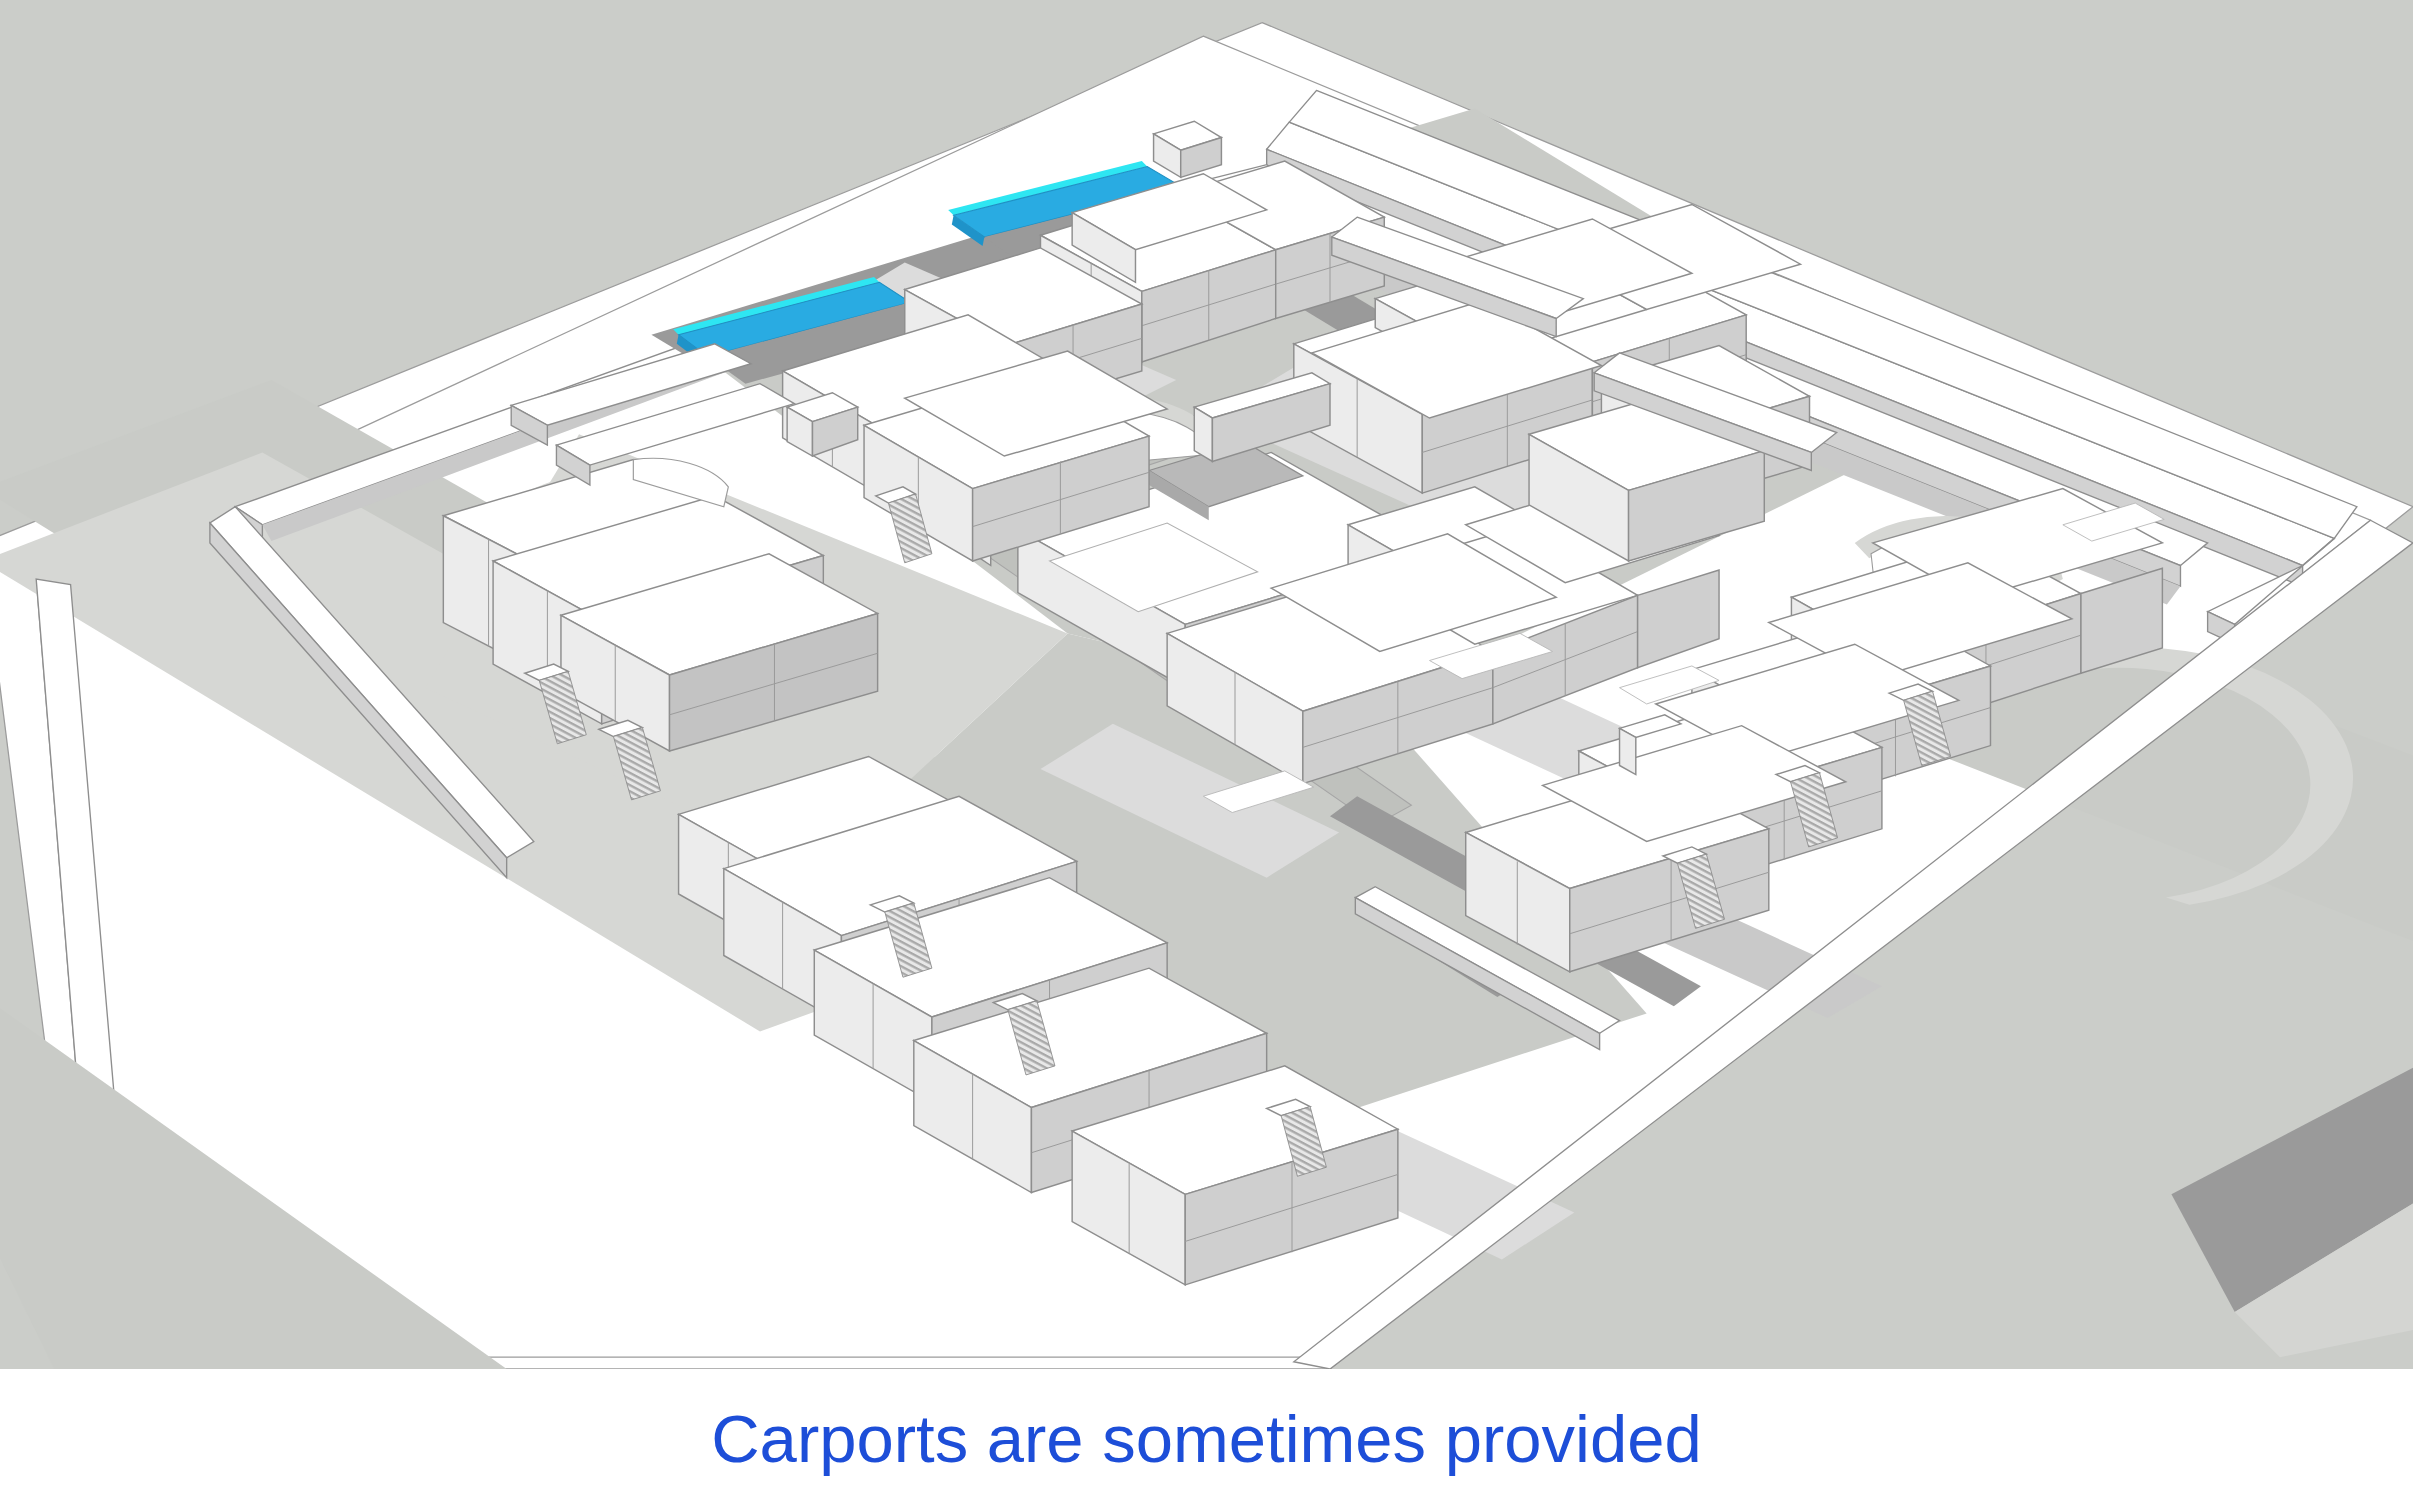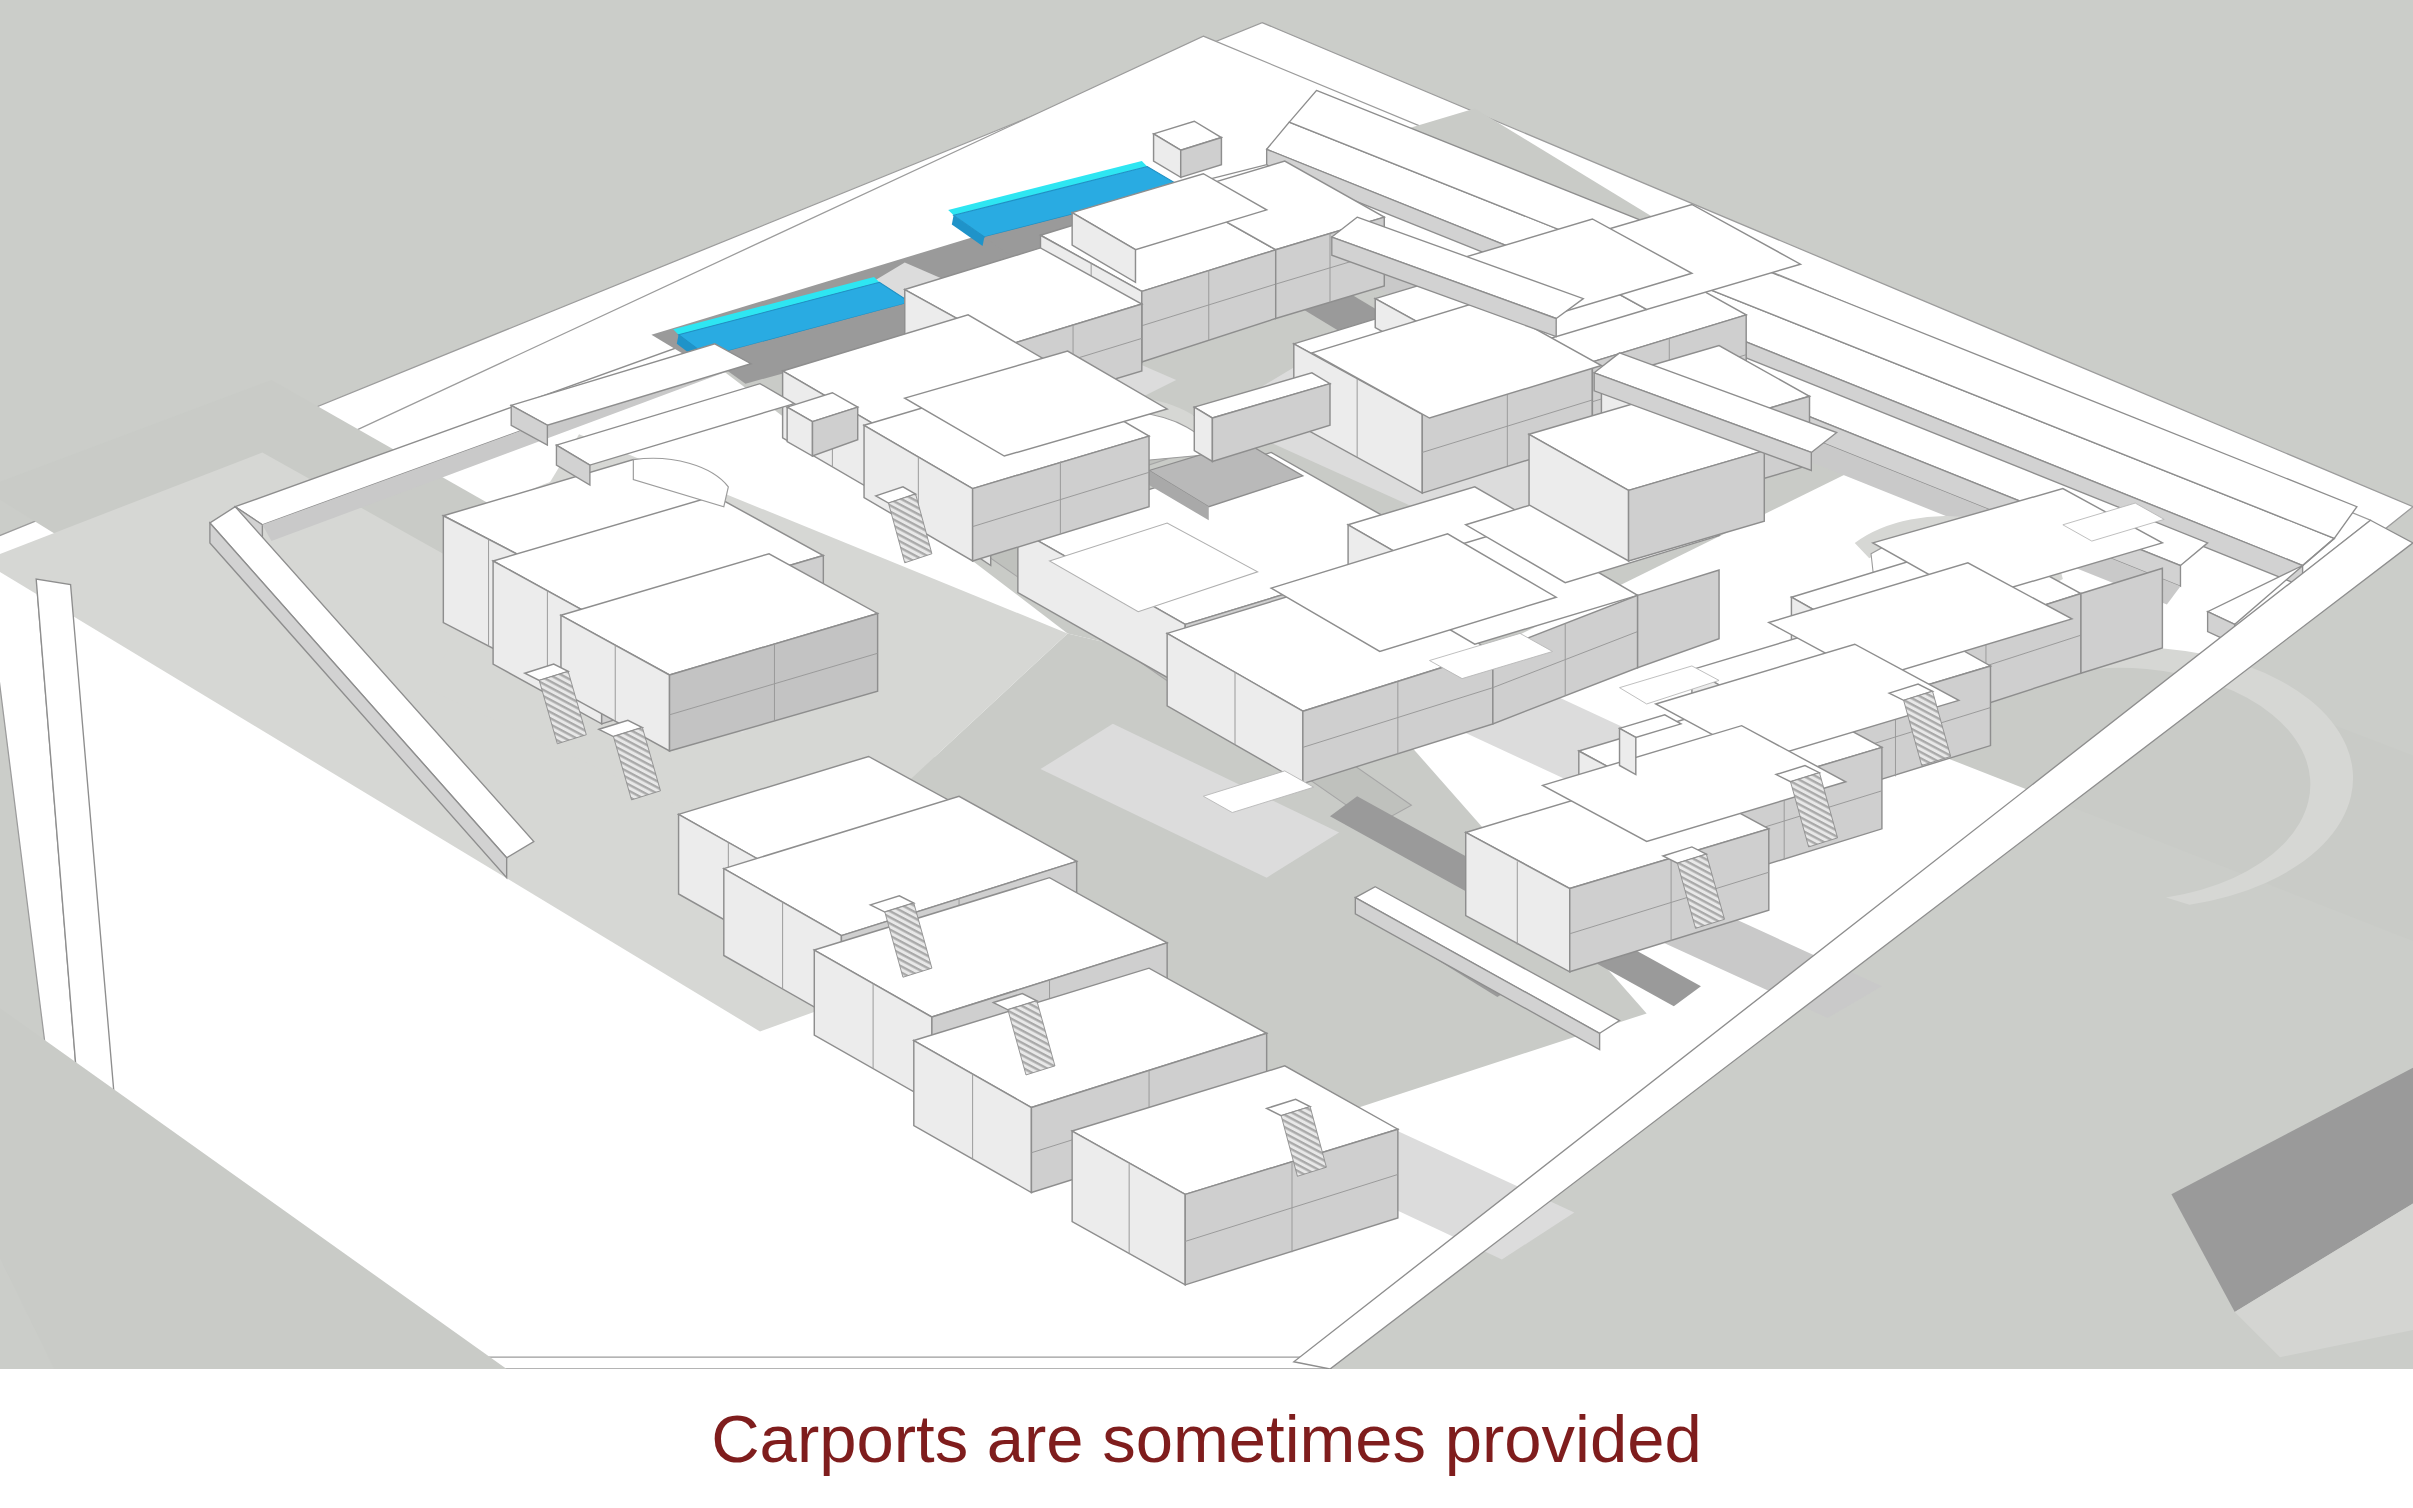--- a/index.html
+++ b/index.html
@@ -458,17 +458,17 @@
         <polygon class="wallt" points="40,640 110,1500 150,1490 78,646"></polygon>
         <polygon class="wallt" points="2620,575 2667,600 1470,1513 1430,1505"></polygon>
       </g>
 
       <polygon class="pave" points="-20,1100 560,1513 60,1513 -20,1350"></polygon>
 
     </svg>
   </div>
 
   <div id="caption-band">
-    <div id="caption-text" style="color: #7f1d1d;">Carports are sometimes provided</div>
+    <div id="caption-text" style="color: #1d4ed8;">Carports are sometimes provided</div>
   </div>
 
 </div>
 
 
 </body></html>

